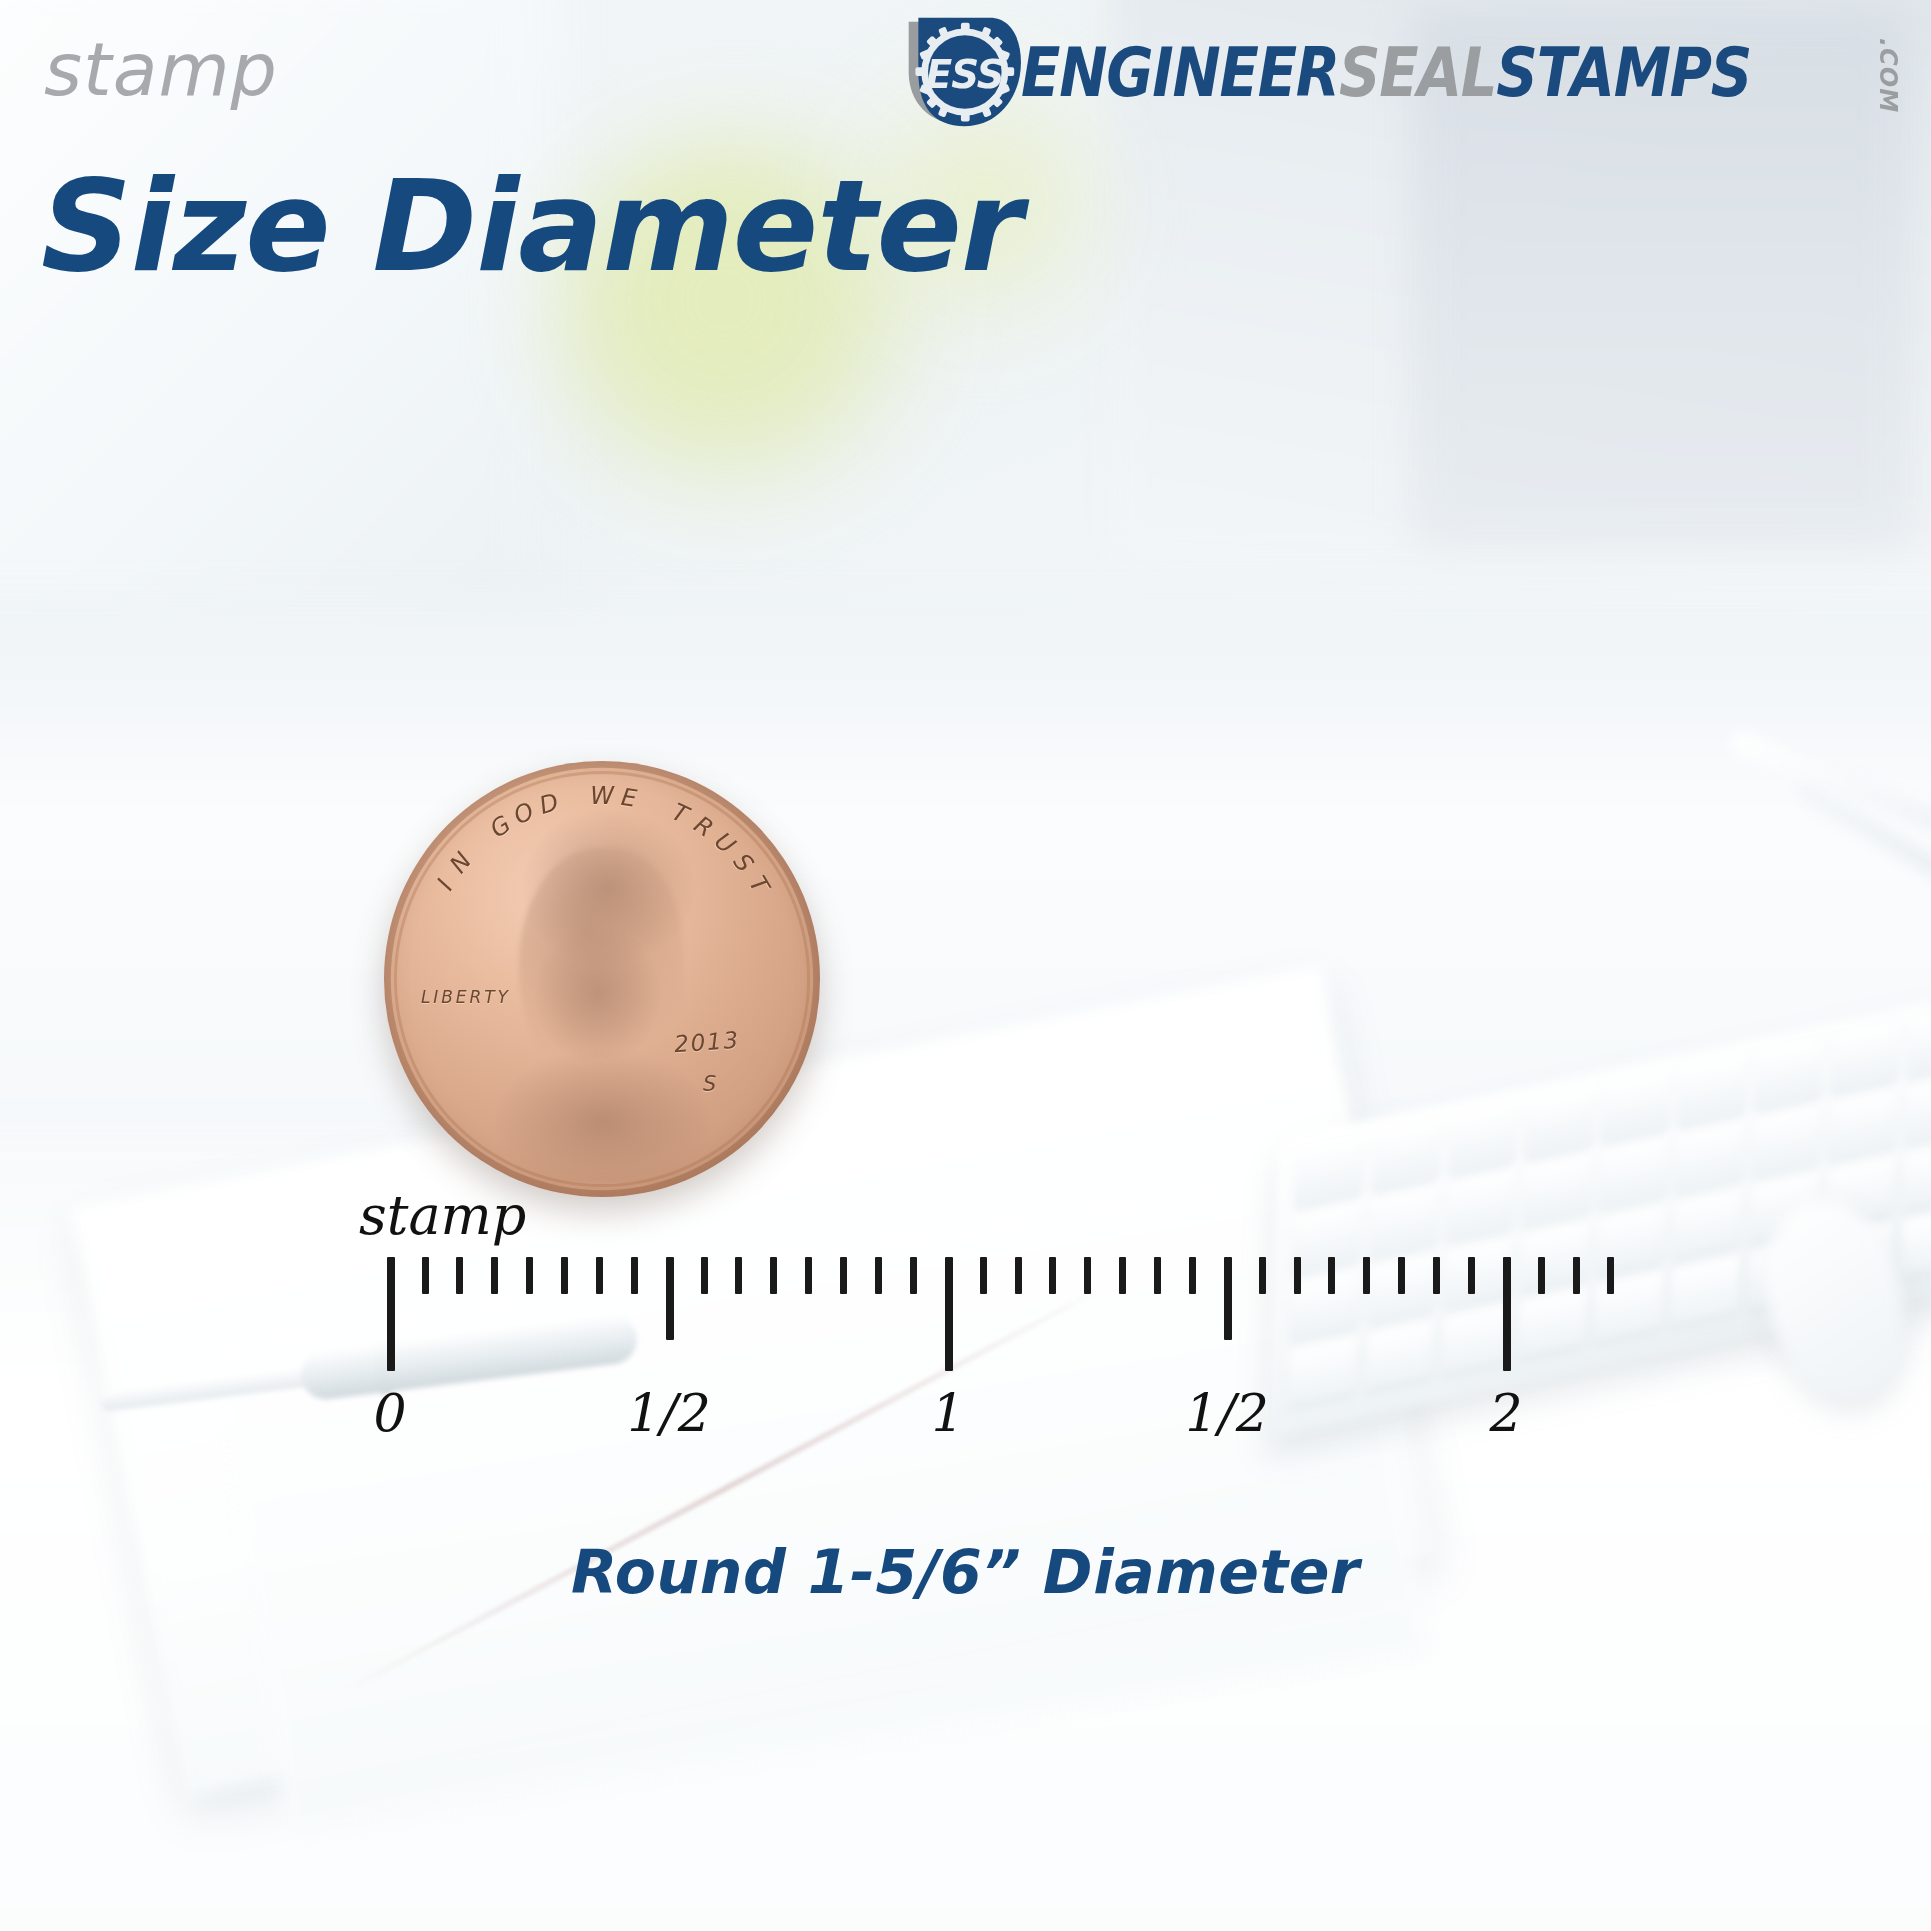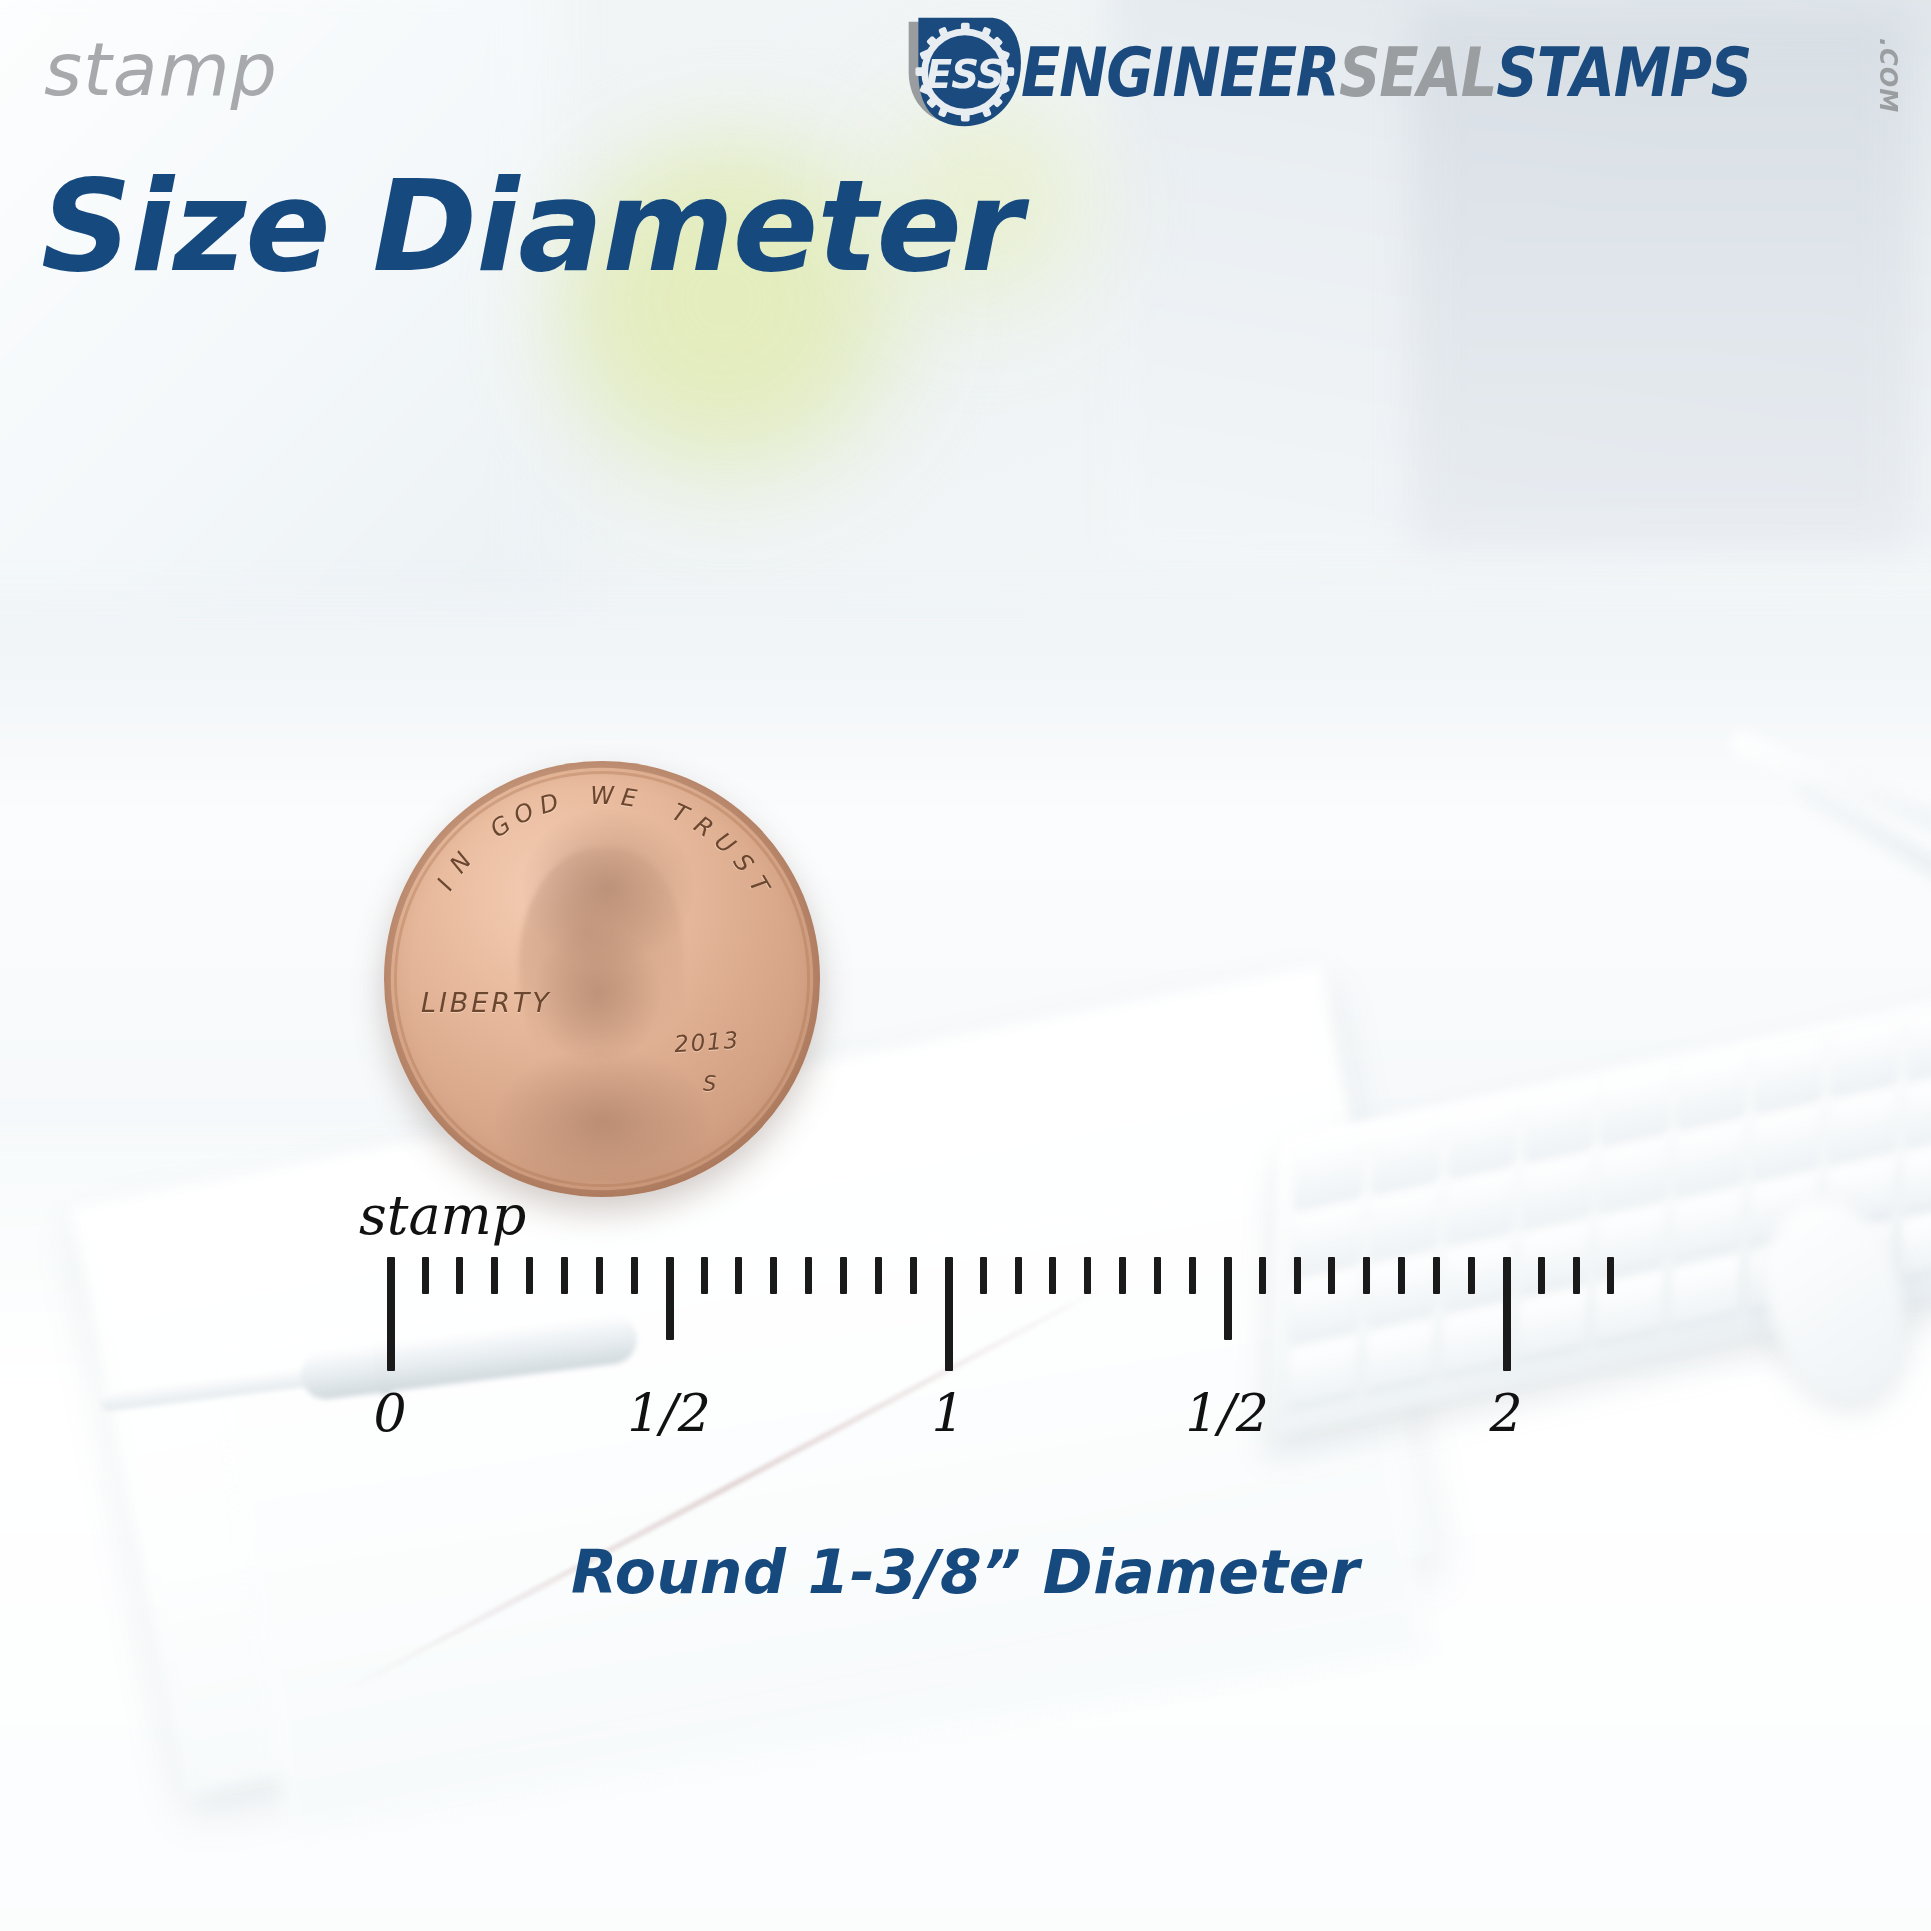--- a/index.html
+++ b/index.html
@@ -237,21 +237,21 @@
     border-radius: 48% 42% 40% 50%;
     background: radial-gradient(circle at 40% 35%, rgba(176,132,106,.55), rgba(176,132,106,0) 68%);
     filter: blur(2.9px);
   }
   .p-txt {
     position: absolute; color: #6b4730;
     font-family: "DejaVu Sans", sans-serif; font-weight: 500;
     letter-spacing: 1.9px;
     text-shadow: 0 1px 0 rgba(255,230,210,.55);
   }
-  .p-liberty { left: 37px; top: 226px; font-size: 27px; letter-spacing: 2.9px; }
+  .p-liberty { left: 37px; top: 226px; font-size: 17px; letter-spacing: 2.9px; }
   .p-year { left: 290px; top: 268px; font-size: 23px; letter-spacing: 1.9px; transform: rotate(-4deg); }
   .p-mint { left: 319px; top: 311px; font-size: 21px; }
   .p-motto-wrap {
     position: absolute; left: 0; top: 0; width: 436px; height: 436px;
   }
   .p-motto-char {
     position: absolute; left: 50%; top: 50%;
     font-family: "DejaVu Sans", sans-serif;
     font-size: 24px; font-weight: 500; color: #6b4730;
     transform-origin: 0 183px;
@@ -467,16 +467,16 @@
       <div class="tick minor" style="left: 1538px; top: 1257px;"></div>
       <div class="tick minor" style="left: 1573px; top: 1257px;"></div>
       <div class="tick minor" style="left: 1607px; top: 1257px;"></div>
       <div class="ruler-num" style="left: 390px; top: 1383px;">0</div>
       <div class="ruler-num" style="left: 669px; top: 1383px;">1/2</div>
       <div class="ruler-num" style="left: 948px; top: 1383px;">1</div>
       <div class="ruler-num" style="left: 1227px; top: 1383px;">1/2</div>
       <div class="ruler-num" style="left: 1506px; top: 1383px;">2</div>
     </div>
 
-  <div class="caption">Round 1-3/8” Diameter</div>
+  <div class="caption">Round 1-5/6” Diameter</div>
 
 </div>
 
 
 </body></html>

